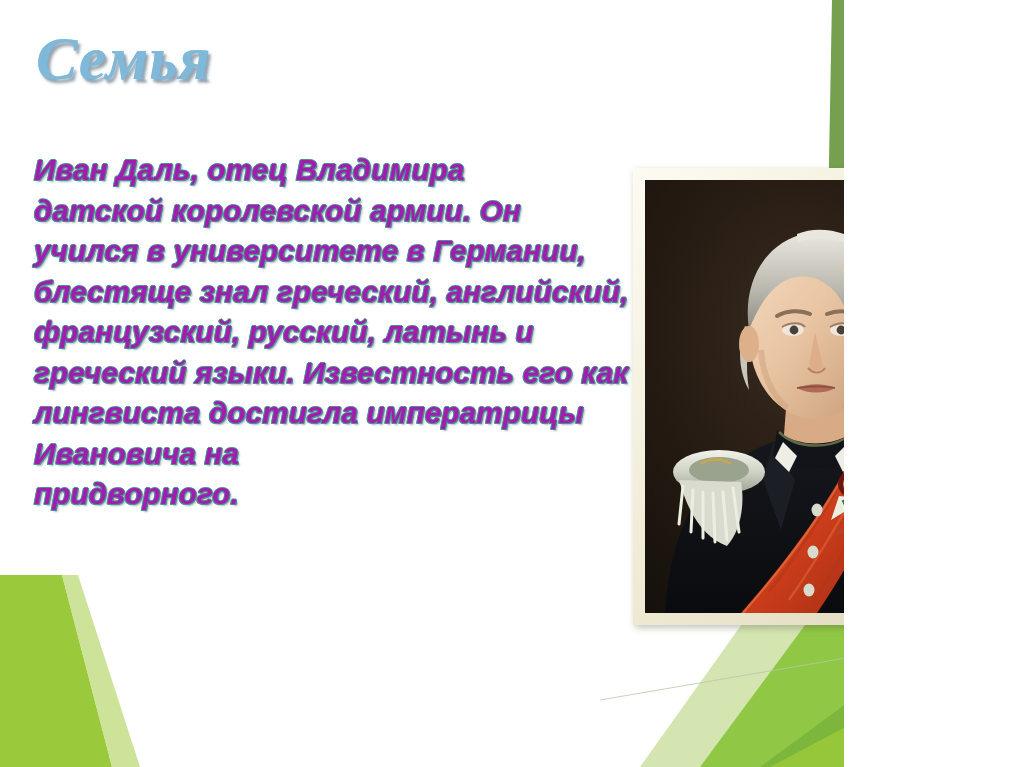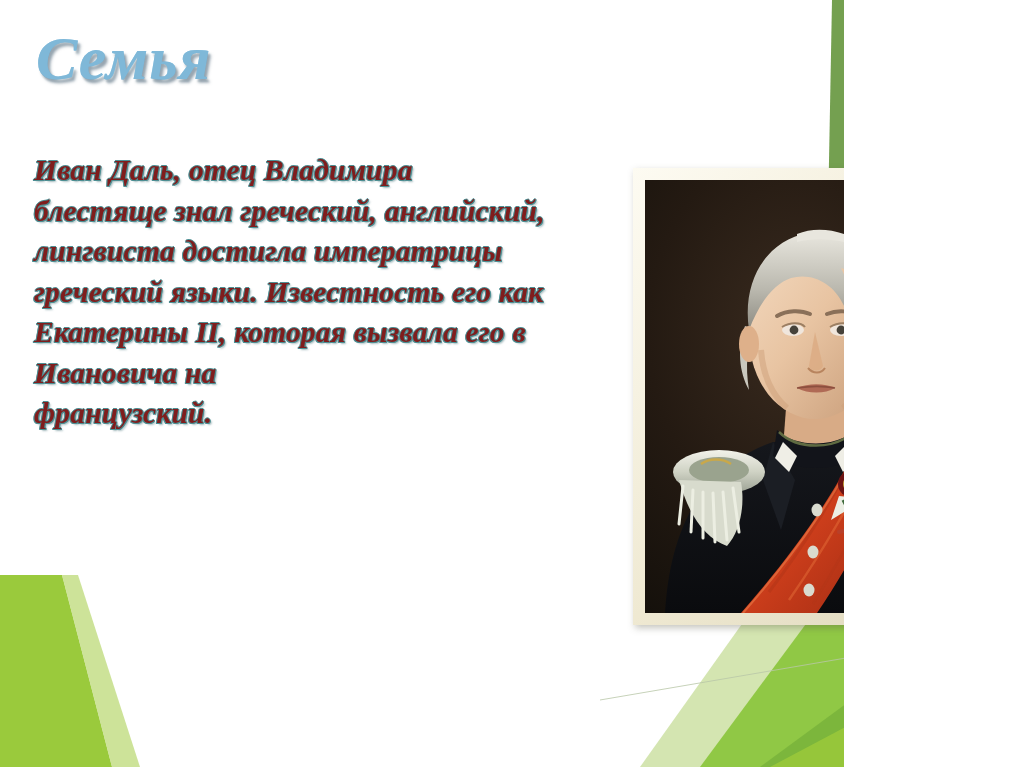--- a/index.html
+++ b/index.html
@@ -61,26 +61,26 @@
     white-space: nowrap;
     z-index: 1;
   }
 
   
   #body-text {
     position: absolute;
     left: 34px;
     top: 150px;
     width: 600px;
-    font-family: Liberation Serif, serif;
+    font-family: Liberation Sans, sans-serif;
     font-style: italic;
     font-weight: bold;
     font-size: 29.5px;
     line-height: 40.5px;
-    color: #7f1d1d;
+    color: #a21caf;
     letter-spacing: 0.2px;
     text-shadow:
        1px  0px 0 #4e8f93,
       -1px  0px 0 #4e8f93,
        0px  1px 0 #4e8f93,
        0px -1px 0 #4e8f93,
        1px  1px 0 #4e8f93,
       -1px  1px 0 #4e8f93,
        2px  2px 2px rgba(90,130,135,0.55);
     z-index: 3;
@@ -140,26 +140,28 @@
 
     <polygon points="0,575 62,575 112,767 0,767" fill="#9aca3c"></polygon>
     <polygon points="62,575 78,575 140,767 112,767" fill="#bcd977" opacity="0.75"></polygon>
   </svg>
 
   <div id="title-shadowlayer" class="noselect">Семья</div>
   <div id="title" class="noselect">Семья</div>
 
   <div id="body-text" class="noselect">
     <span class="ln">Иван Даль, отец Владимира</span>
+    <span class="ln">датской королевской армии. Он</span>
+    <span class="ln">учился в университете в Германии,</span>
     <span class="ln">блестяще знал греческий, английский,</span>
+    <span class="ln">французский, русский, латынь и</span>
+    <span class="ln">греческий языки. Известность его как</span>
     <span class="ln">лингвиста достигла императрицы</span>
-    <span class="ln">греческий языки. Известность его как</span>
-    <span class="ln">Екатерины II, которая вызвала его в</span>
     <span class="ln">Ивановича на</span>
-    <span class="ln">французский.</span>
+    <span class="ln">придворного.</span>
   </div>
 
   <div id="portrait-frame">
     <div id="portrait-inner">
       <svg id="portrait-svg" viewBox="0 0 340 433" preserveAspectRatio="xMidYMid slice">
         <defs>
           <radialGradient id="bgGrad" cx="45%" cy="35%" r="80%">
             <stop offset="0%" stop-color="#3a2b1f"></stop>
             <stop offset="55%" stop-color="#241a12"></stop>
             <stop offset="100%" stop-color="#14100b"></stop>

